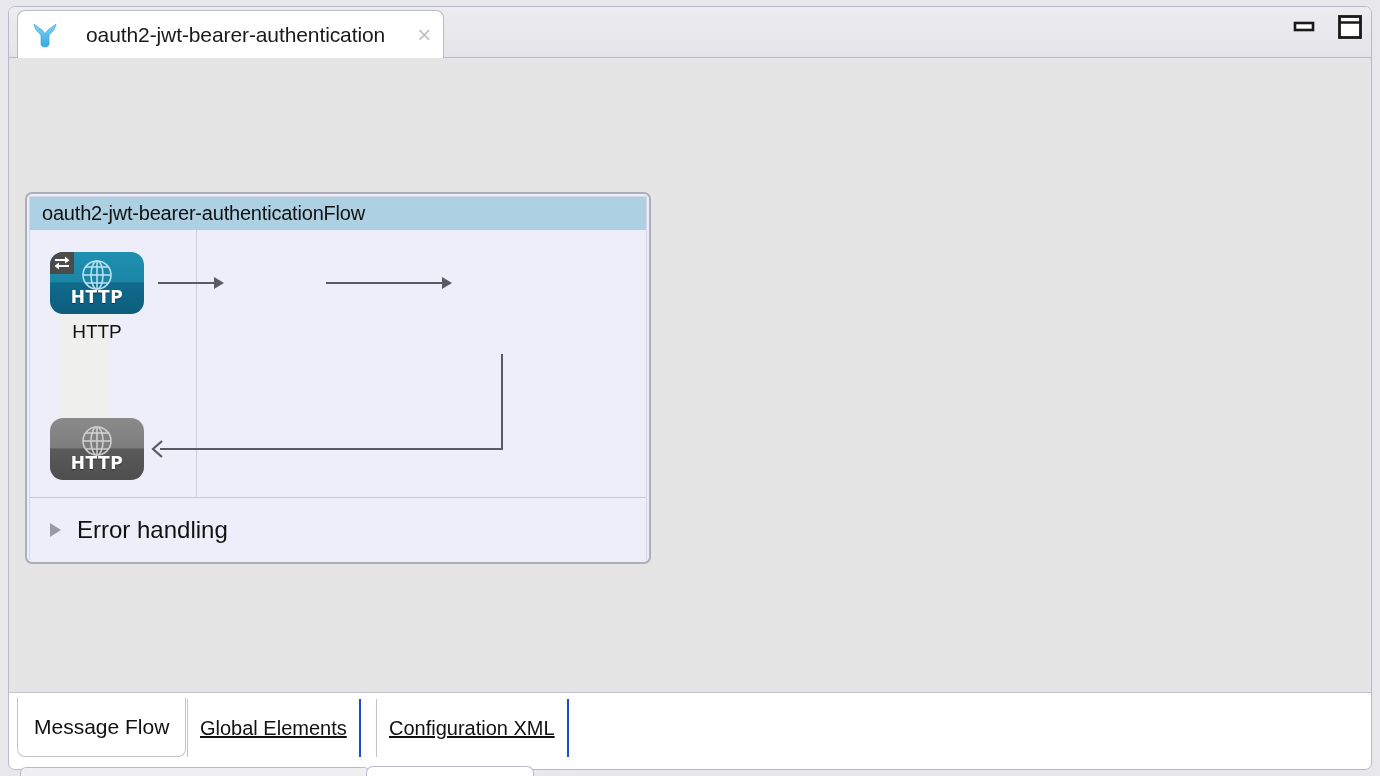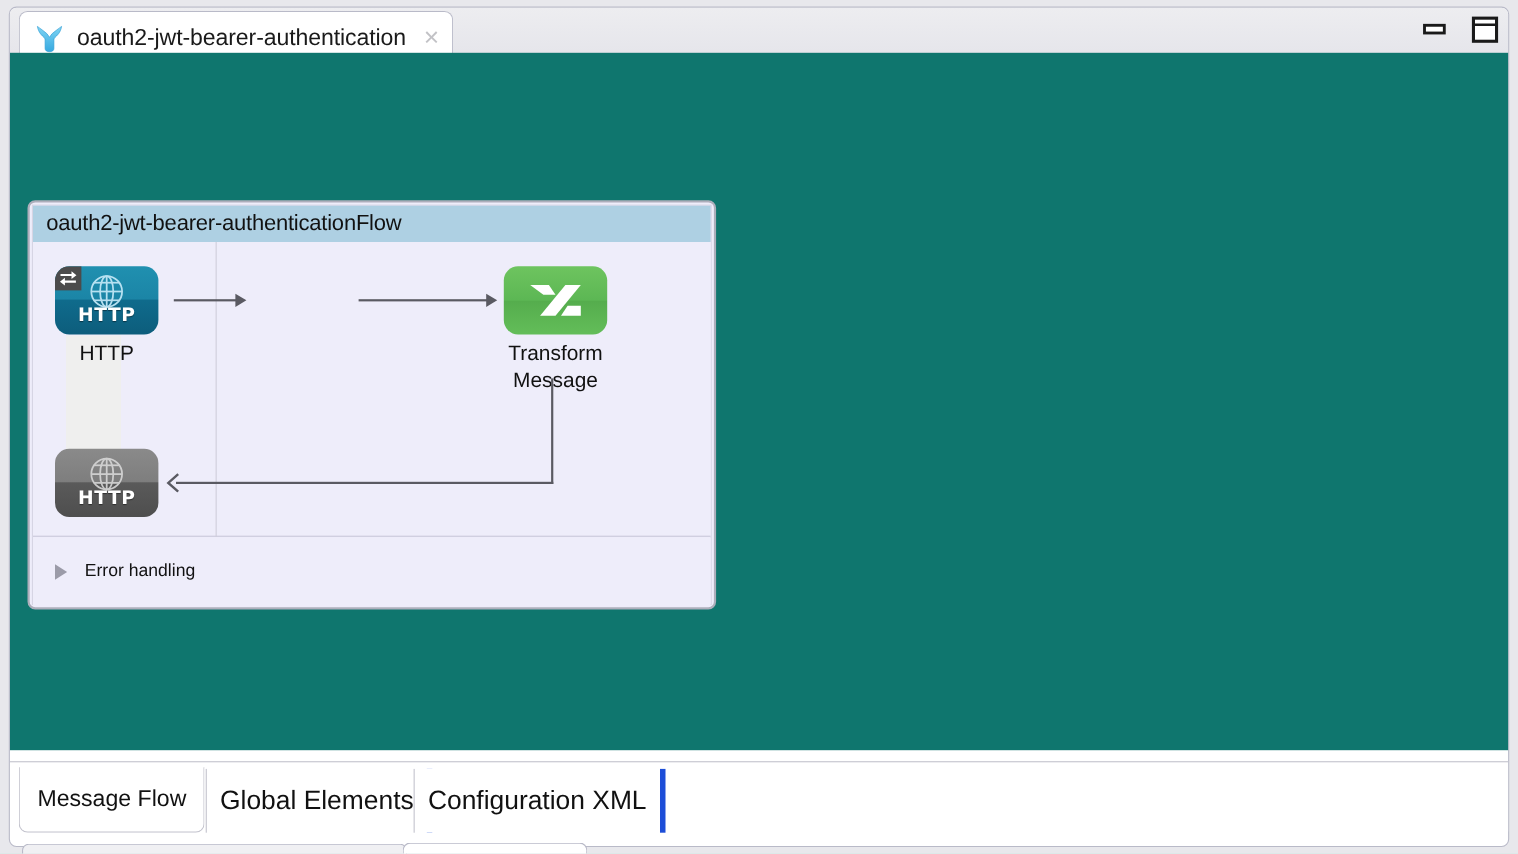--- a/index.html
+++ b/index.html
@@ -38,21 +38,21 @@
     position: absolute;
     left: 8px; top: 3px;
     height: 49px;
     padding: 0 12px 0 12px;
     background: #ffffff;
     border: 1px solid #b9bac8;
     border-bottom: none;
     border-radius: 8px 8px 0 0;
     display: flex;
     align-items: center;
-    gap: 10px;
+    gap: 26px;
   }
   .editor-tab .tab-title {
     font-size: 21px;
     color: #1a1a1a;
     white-space: nowrap;
     letter-spacing: -0.1px;
   }
   .tab-close {
     font-size: 24px;
     color: #c2c2c6;
@@ -68,23 +68,23 @@
     right: 10px; top: 7px;
     display: flex;
     align-items: center;
     gap: 22px;
   }
   .win-btn { cursor: pointer; display: block; }
 
   
   .canvas {
     position: absolute;
-    left: 0; top: 41px;
+    left: 0; top: 51px;
     width: 1364px; height: 634px;
-    background: #0f766e;
+    background: #e5e5e5;
   }
 
   
   .flow {
     position: absolute;
     left: 16px; top: 134px;
     width: 626px; height: 372px;
     background: #eeedfa;
     border: 2px solid #adaebb;
     border-radius: 7px;
@@ -218,21 +218,21 @@
     background: #eeedfa;
   }
   .disclosure {
     width: 0; height: 0;
     border-top: 7px solid transparent;
     border-bottom: 7px solid transparent;
     border-left: 11px solid #9b9bA8;
     cursor: pointer;
   }
   .error-handling-label {
-    font-size: 16px;
+    font-size: 24px;
     color: #111111;
   }
 
   
   .bottom-tabs {
     position: absolute;
     left: 0; top: 685px;
     width: 1364px; height: 64px;
     background: #ffffff;
     border-top: 1px solid #c3c3cd;
@@ -253,25 +253,26 @@
     padding: 0 16px;
     font-size: 21px;
     border: 1px solid #c3c3cd;
     border-top: none;
     border-radius: 0 0 8px 8px;
     border-top: 1px solid #ffffff;
     margin-top: -1px;
     height: 60px;
   }
   .btab.inactive {
-    font-size: 24px;
+    font-size: 20px;
     border-left: 1px solid #c3c3cd;
-    border-right: 5px solid #1d4ed8;
+    border-right: 2px solid #1d4ed8;
     padding: 0 12px;
     height: 58px;
+    text-decoration: underline;
   }
   .btab-2 { left: 178px; }
   .btab-3 { left: 367px; border-left: none; justify-content: flex-end; }
   .peek-panel {
     position: absolute;
     left: 20px; top: 767px;
     width: 350px; height: 12px;
     border: 1px solid #b9bac8;
     border-bottom: none;
     border-radius: 6px 6px 0 0;
@@ -367,35 +368,20 @@
               <div class="node-label">HTTP</div>
             </div>
 
             <div class="conn conn-h" style="left:128px; top:52px; width:58px;"></div>
             <div class="arrow-right" style="left:184px; top:47px;"></div>
 
 
             <div class="conn conn-h" style="left:296px; top:52px; width:118px;"></div>
             <div class="arrow-right" style="left:412px; top:47px;"></div>
 
-            <div class="node" style="left:428px; top:22px;">
-              <div class="node-icon icon-transform">
-                <svg width="94" height="62" viewBox="0 0 94 62">
-                  <g fill="#ffffff">
-                    <path d="M24 17 L41 17 L47 26 L36 26 Z"></path>
-                    <path d="M70 17 L56 17 L33 45 L47 45 Z"></path>
-                    <path d="M58 36 L70 36 L70 45 L52 45 Z"></path>
-                  </g>
-                </svg>
-              </div>
-              <div class="node-label">
-                <span>Transform</span><br>
-                <span>Message</span>
-              </div>
-            </div>
 
             <div class="conn conn-v" style="left:471px; top:124px; height:96px;"></div>
             <div class="conn conn-h" style="left:130px; top:218px; width:343px;"></div>
             <svg style="position:absolute; left:120px; top:210px;" width="18" height="18" viewBox="0 0 18 18">
               <polyline points="12,1 3,9 12,17" fill="none" stroke="#5a5a62" stroke-width="2.2"></polyline>
             </svg>
 
             <div class="node" style="left:20px; top:188px;">
               <div class="node-icon icon-http-gray">
                 <span class="globe-wrap">

